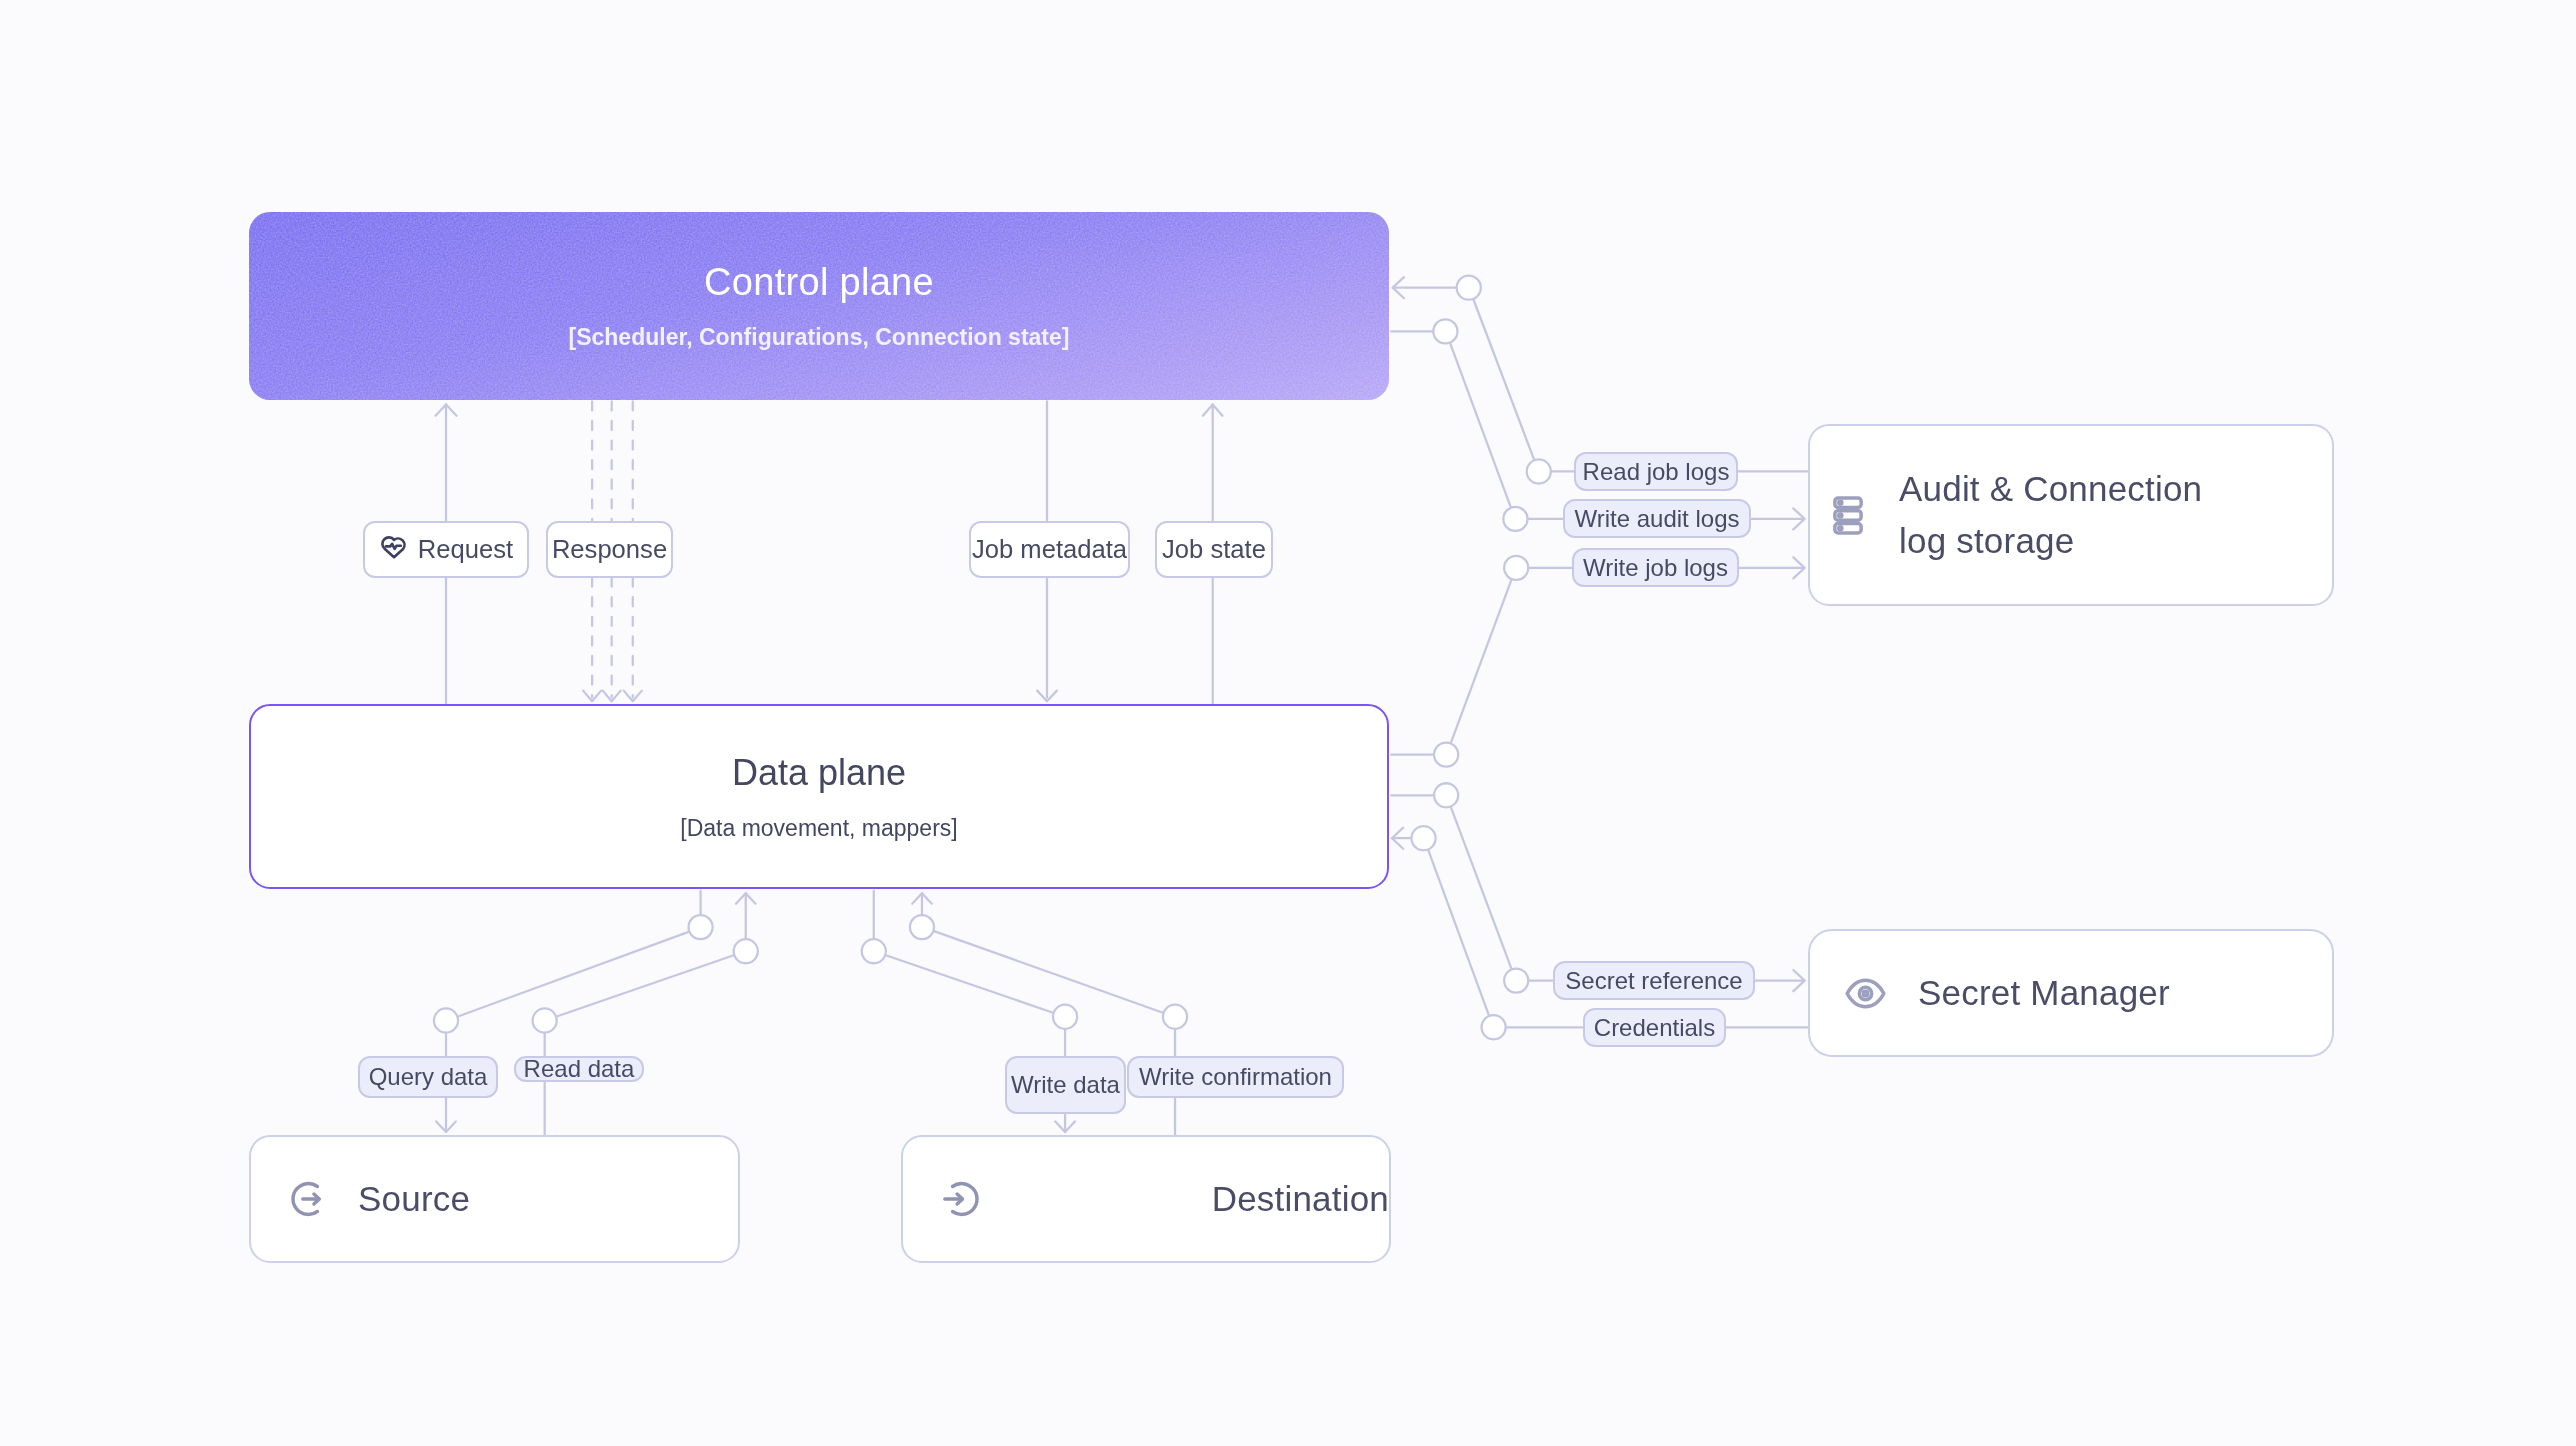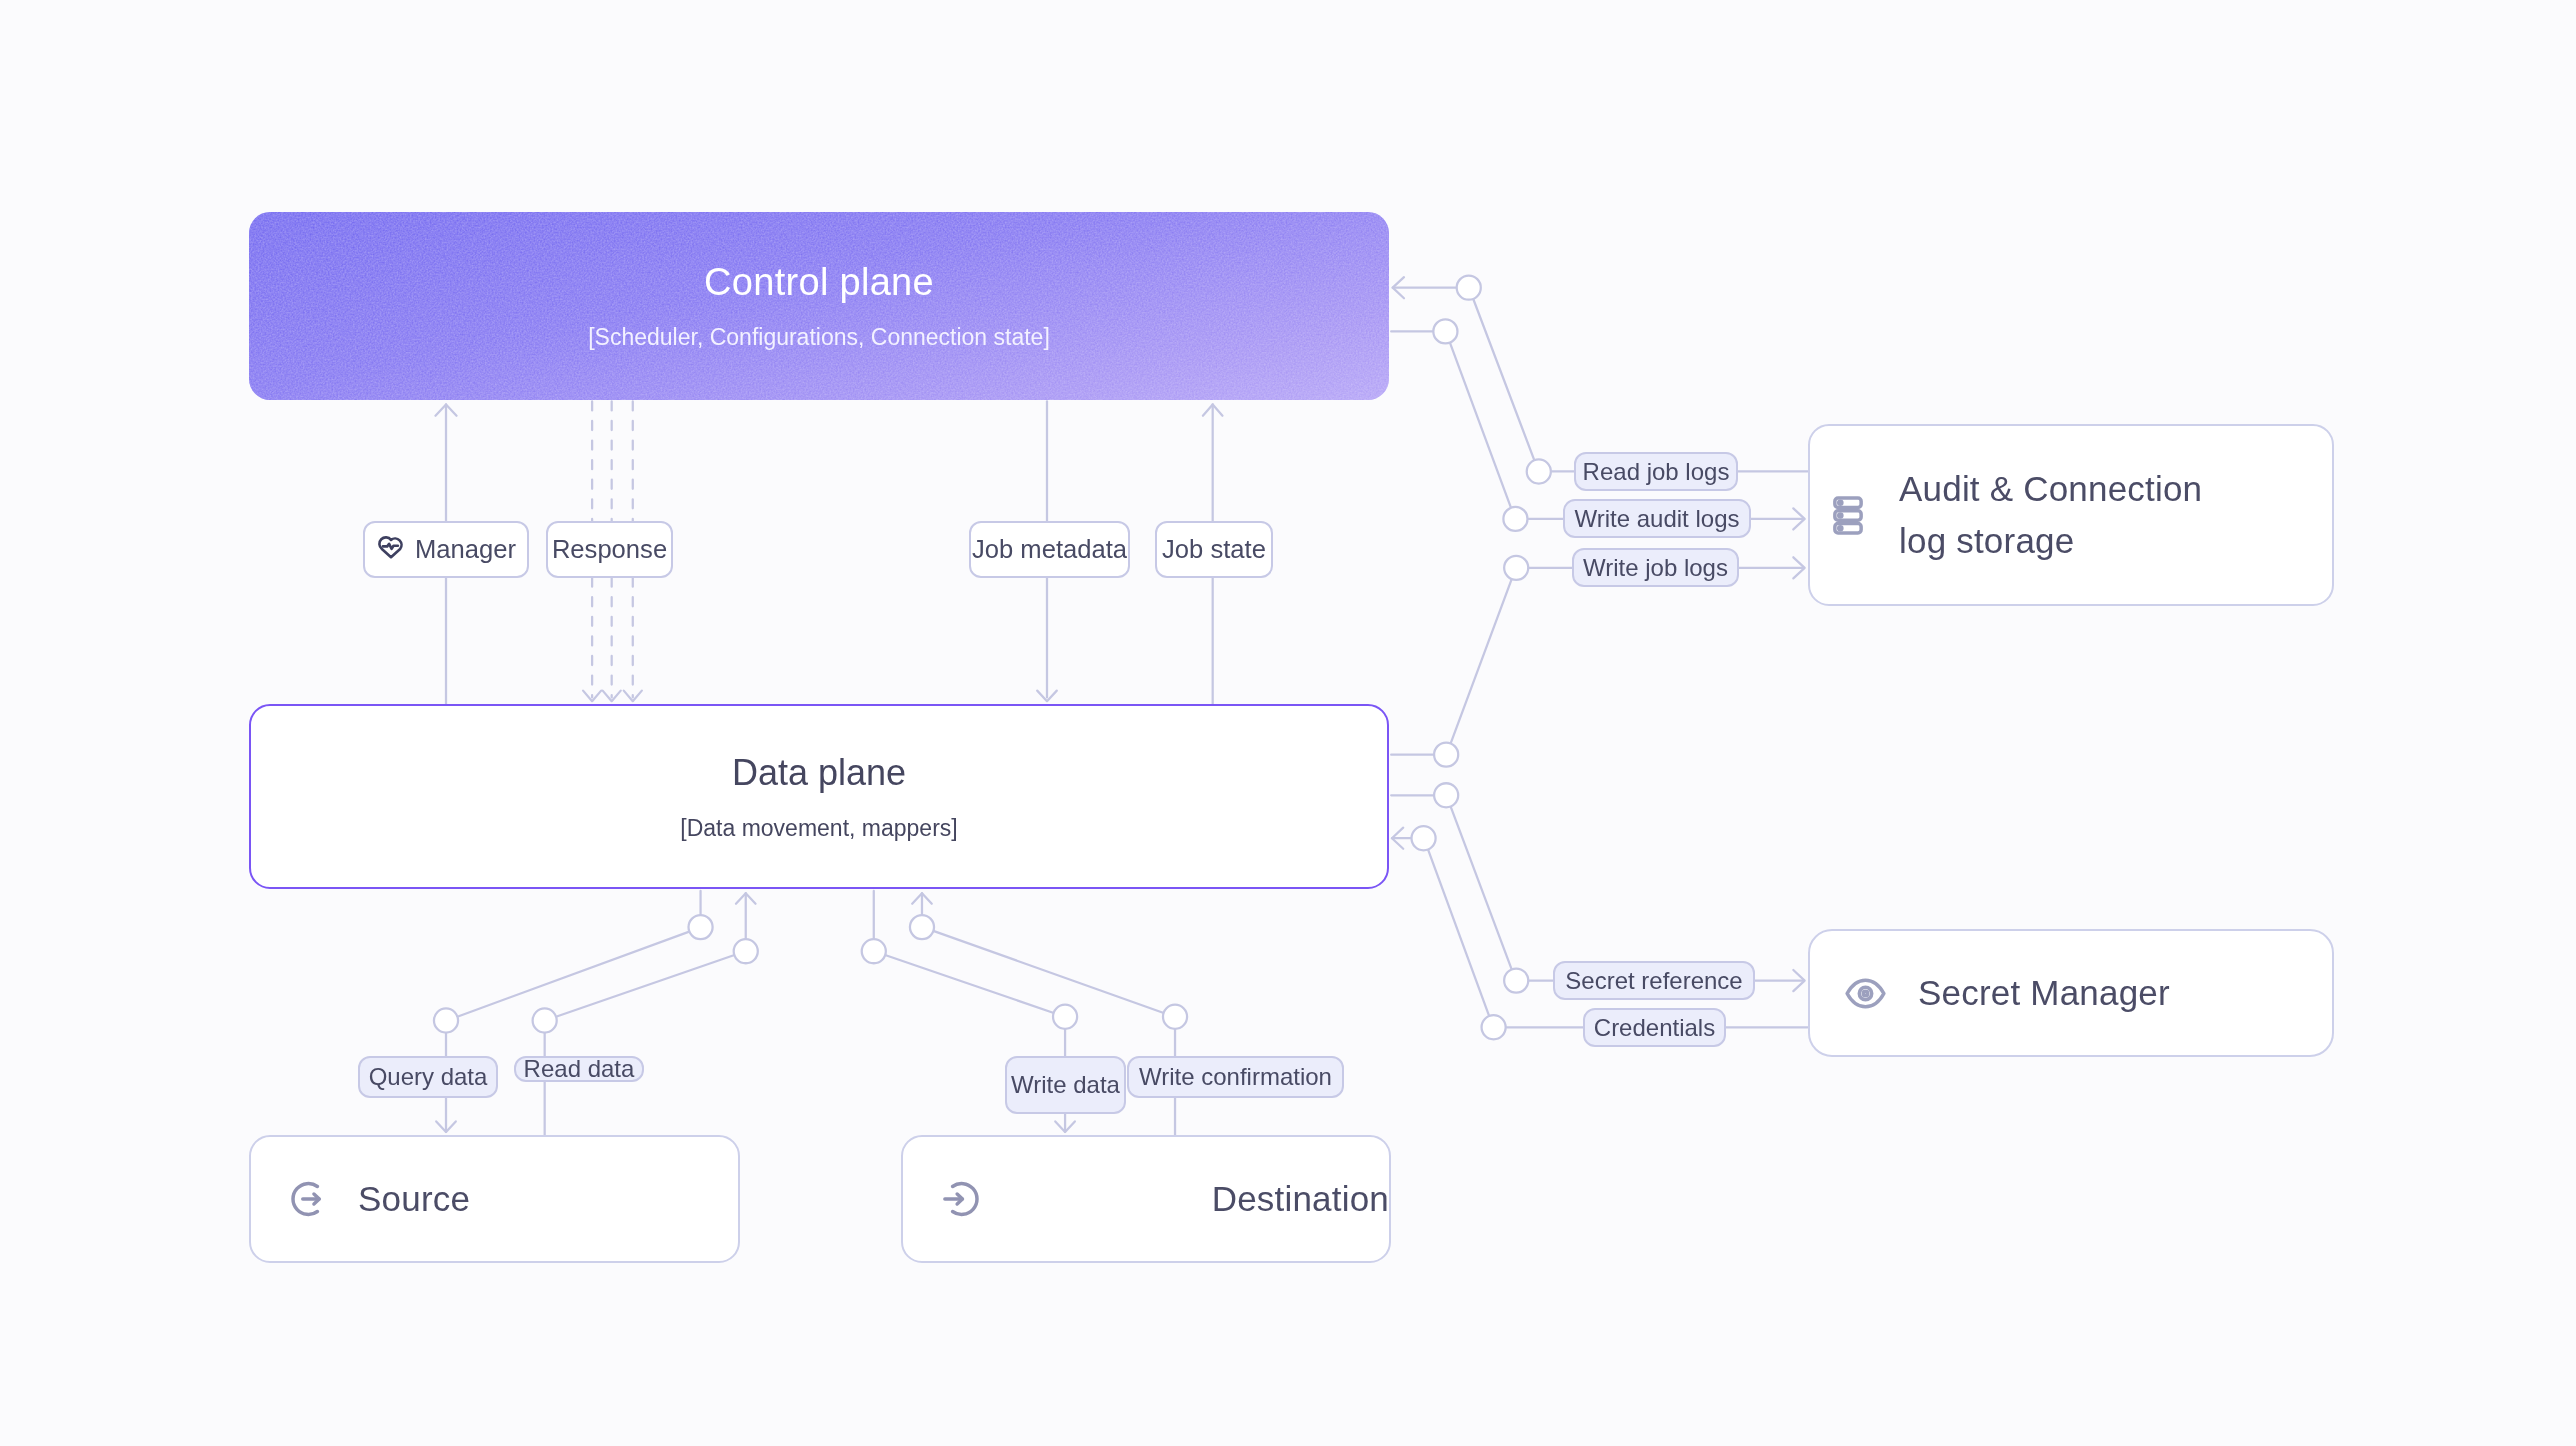--- a/index.html
+++ b/index.html
@@ -11,21 +11,21 @@
   #wires{position:absolute;left:0;top:0;}
   .node{position:absolute;box-sizing:border-box;background:#ffffff;
     border:2.3px solid #cdd0ea;border-radius:21px;display:flex;align-items:center;}
   .node .ntitle{font-size:35px;font-weight:500;color:#4b4c66;letter-spacing:0.2px;}
   .node .icon{flex:0 0 auto;display:flex;align-items:center;justify-content:center;}
   .node-row{gap:27px;padding-left:36px;}
   .node-col{flex-direction:column;justify-content:center;gap:19.6px;border:none;}
   #control-plane{background:linear-gradient(168deg,#6a60ef 0%,#7d70f1 42%,#a18ff3 82%,#b1a0f6 100%);}
   #control-plane .grain{position:absolute;inset:0;width:100%;height:100%;border-radius:21px;pointer-events:none;}
   #control-plane .ctitle{position:relative;font-size:38px;font-weight:500;color:#ffffff;letter-spacing:0.3px;}
-  #control-plane .csub{position:relative;font-size:23px;font-weight:400;color:#f3f1ff;}
+  #control-plane .csub{position:relative;font-size:23px;font-weight:700;color:#f3f1ff;}
   #data-plane{border:2.3px solid #7a55f5;flex-direction:column;justify-content:center;gap:21px;}
   #data-plane .dtitle{font-size:36px;font-weight:500;color:#45465f;}
   #data-plane .dsub{font-size:23px;color:#45465f;}
   .pill{position:absolute;box-sizing:border-box;background:#ffffff;
     border:2.3px solid #c7c9e6;border-radius:12px;display:flex;align-items:center;
     justify-content:center;gap:9px;color:#484a64;white-space:nowrap;}
   .pill.mid{font-size:25.6px;}
   .pill.lav{background:#ebedfb;font-size:24px;}
   .audit-text{width:354px;line-height:1.5;}
 </style>
@@ -211,21 +211,21 @@
   <span class="ntitle">Secret Manager</span>
 </div>
 
 <div class="pill mid" style="left:363px;top:521px;width:166px;height:57px;">
   <span class="icon">
     <svg width="30" height="30" viewBox="0 0 24 24" fill="none" stroke="#3e4060" stroke-width="2.1" stroke-linecap="round" stroke-linejoin="round">
       <path d="M19.3 13.6 L12 20.2 L4.7 13.6 A5.2 5.2 0 1 1 12 6.3 A5.2 5.2 0 0 1 19.3 13.6"></path>
       <path d="M5.5 11.5 H9 L10.5 9.5 L12.5 13.5 L14 11 H17.5"></path>
     </svg>
   </span>
-  <span>Manager</span>
+  <span>Request</span>
 </div>
 
 <div class="pill mid" style="left:546px;top:521px;width:127px;height:57px;">
   <span>Response</span>
 </div>
 
 <div class="pill mid" style="left:969px;top:521px;width:161px;height:57px;">
   <span>Job metadata</span>
 </div>
 

